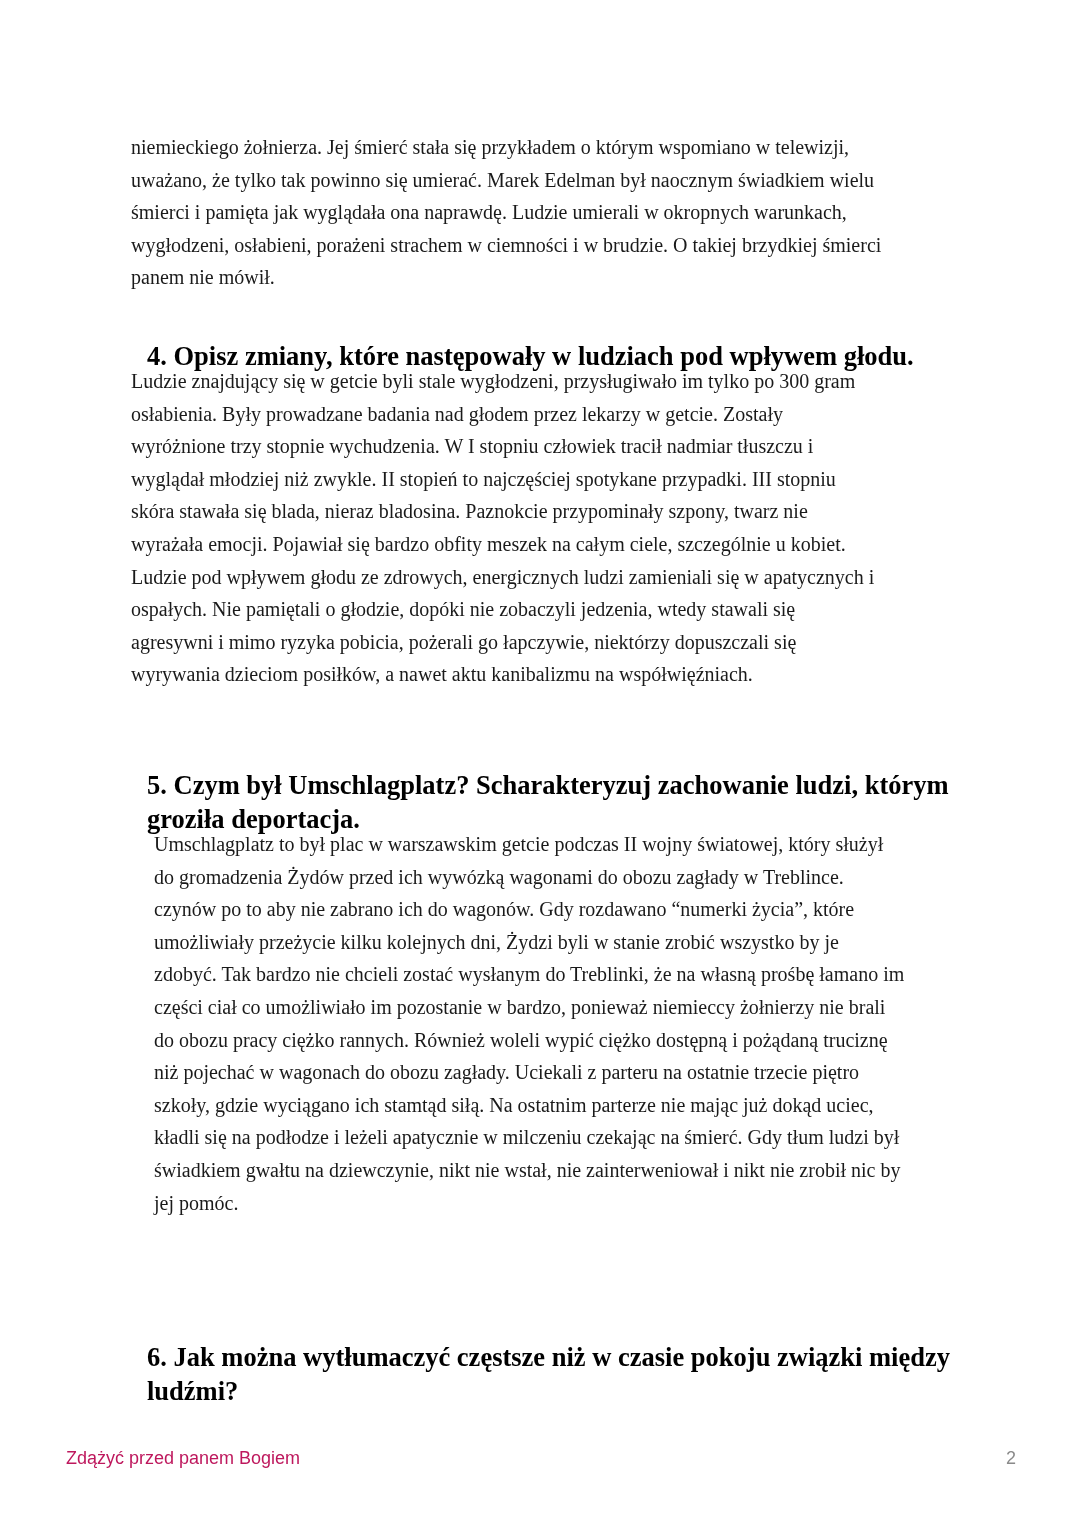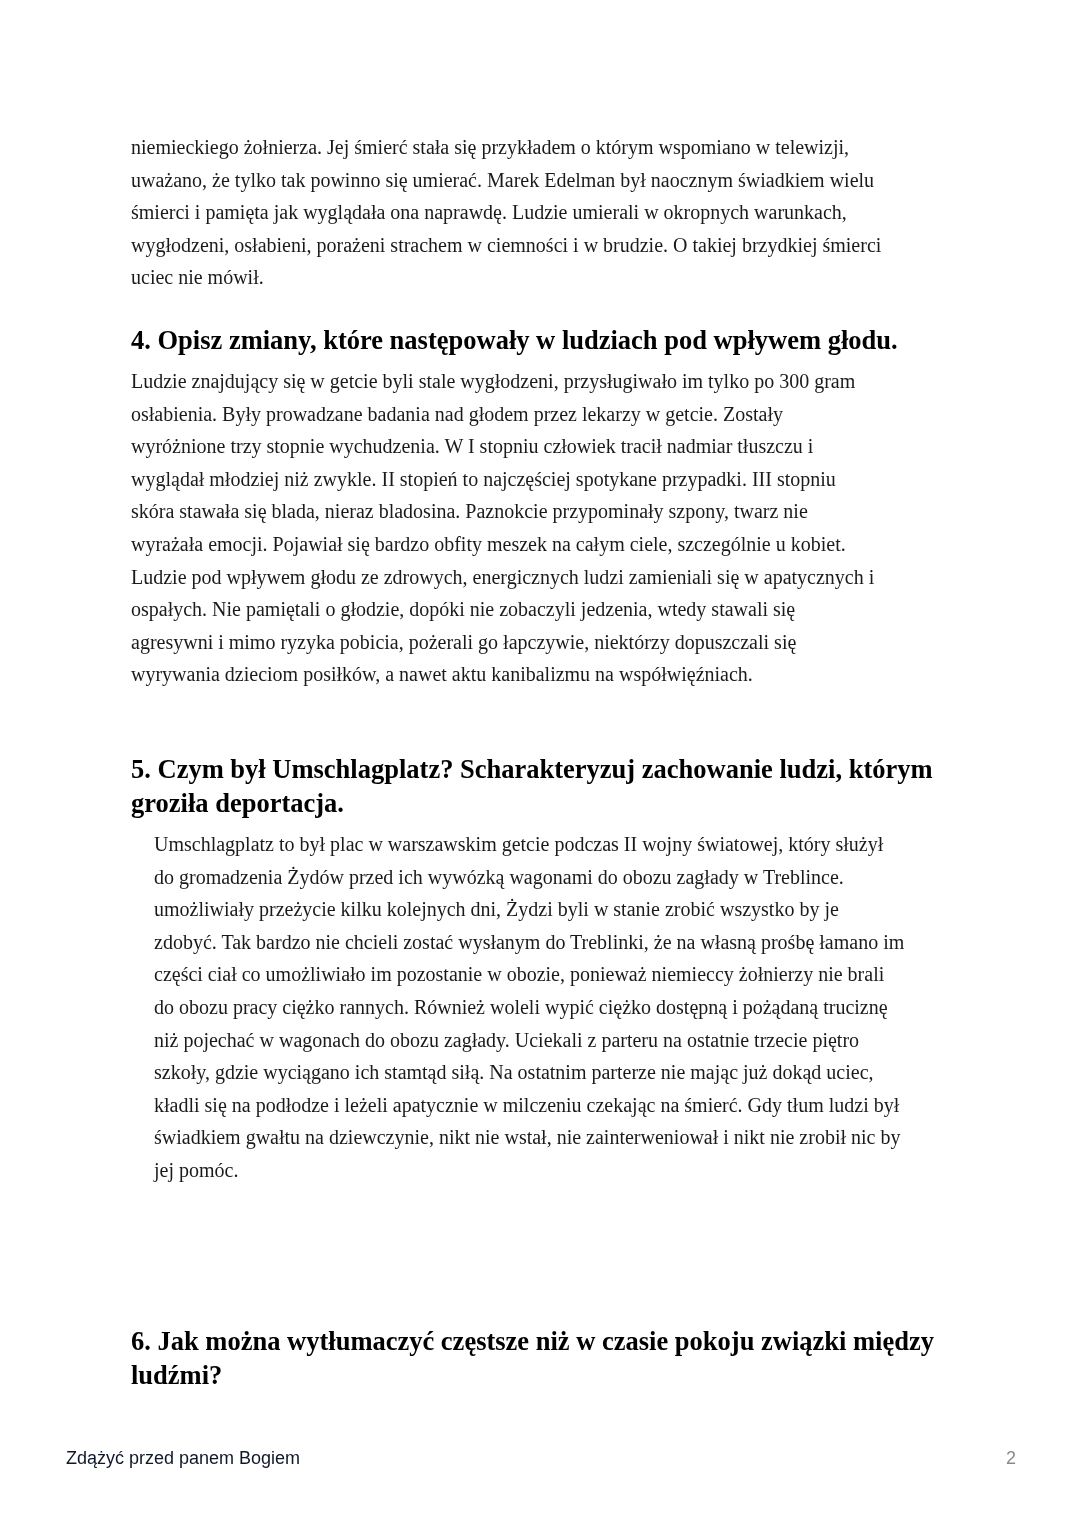--- a/index.html
+++ b/index.html
@@ -1,43 +1,43 @@
 <!DOCTYPE html>
 <html><head>
   <meta charset="utf-8">
   <style>
     html, body { margin: 0; padding: 0; background: #ffffff; }
     body { width: 1080px; height: 1528px; position: relative; overflow: hidden; }
     .page { position: absolute; left: 0; top: 0; width: 1080px; height: 1112px; background: #fff; border-radius: 17px; }
     .content { position: absolute; left: 131px; top: 131px; width: 830px; }
     .para { font-family: "Liberation Serif", serif; font-size: 20px; line-height: 32.6px; color: #1a1a1a; margin: 0; }
     .para .ln { display: block; white-space: nowrap; }
-    .heading { font-family: "Liberation Serif", serif; font-weight: bold; font-size: 26.5px; line-height: 34px; color: #000; margin: 0; }
+    .heading { font-family: "Liberation Serif", serif; font-weight: bold; font-size: 26.5px; line-height: 34px; color: #000; margin: 16px; }
     .heading .ln { display: block; white-space: nowrap; }
     #sec0 { position: absolute; top: 0; }
     #h4 { position: absolute; top: 192px; }
     #p4 { position: absolute; top: 234px; }
     #h5 { position: absolute; top: 621px; }
     #p5 { position: absolute; top: 697px; margin-left: 23px; }
     #h6 { position: absolute; top: 1193px; }
-    .footer-title { position: absolute; left: 66px; top: 1448px; font-family: "Liberation Sans", sans-serif; font-size: 18px; color: #0f172a; }
+    .footer-title { position: absolute; left: 66px; top: 1448px; font-family: "Liberation Sans", sans-serif; font-size: 18px; color: #be185d; }
     .footer-page { position: absolute; right: 64px; top: 1448px; font-family: "Liberation Sans", sans-serif; font-size: 18px; color: #8a8a8a; }
   </style>
 </head>
 <body>
 
 <div class="page">
   <div class="content">
 
     <p class="para" id="sec0">
       <span class="ln">niemieckiego żołnierza. Jej śmierć stała się przykładem o którym wspomiano w telewizji,</span>
       <span class="ln">uważano, że tylko tak powinno się umierać. Marek Edelman był naocznym świadkiem wielu</span>
       <span class="ln">śmierci i pamięta jak wyglądała ona naprawdę. Ludzie umierali w okropnych warunkach,</span>
       <span class="ln">wygłodzeni, osłabieni, porażeni strachem w ciemności i w brudzie. O takiej brzydkiej śmierci</span>
-      <span class="ln">uciec nie mówił.</span>
+      <span class="ln">panem nie mówił.</span>
     </p>
 
     <h2 class="heading" id="h4">
       <span class="ln">4. Opisz zmiany, które następowały w ludziach pod wpływem głodu.</span>
     </h2>
     <p class="para" id="p4">
       <span class="ln">Ludzie znajdujący się w getcie byli stale wygłodzeni, przysługiwało im tylko po 300 gram</span>
       <span class="ln">osłabienia. Były prowadzane badania nad głodem przez lekarzy w getcie. Zostały</span>
       <span class="ln">wyróżnione trzy stopnie wychudzenia. W I stopniu człowiek tracił nadmiar tłuszczu i</span>
       <span class="ln">wyglądał młodziej niż zwykle. II stopień to najczęściej spotykane przypadki. III stopniu</span>
@@ -49,23 +49,24 @@
       <span class="ln">wyrywania dzieciom posiłków, a nawet aktu kanibalizmu na współwięźniach.</span>
     </p>
 
     <h2 class="heading" id="h5">
       <span class="ln">5. Czym był Umschlagplatz? Scharakteryzuj zachowanie ludzi, którym</span>
       <span class="ln">groziła deportacja.</span>
     </h2>
     <p class="para" id="p5">
       <span class="ln">Umschlagplatz to był plac w warszawskim getcie podczas II wojny światowej, który służył</span>
       <span class="ln">do gromadzenia Żydów przed ich wywózką wagonami do obozu zagłady w Treblince.</span>
+      <span class="ln">czynów po to aby nie zabrano ich do wagonów. Gdy rozdawano “numerki życia”, które</span>
       <span class="ln">umożliwiały przeżycie kilku kolejnych dni, Żydzi byli w stanie zrobić wszystko by je</span>
       <span class="ln">zdobyć. Tak bardzo nie chcieli zostać wysłanym do Treblinki, że na własną prośbę łamano im</span>
-      <span class="ln">części ciał co umożliwiało im pozostanie w obozie, ponieważ niemieccy żołnierzy nie brali</span>
+      <span class="ln">części ciał co umożliwiało im pozostanie w bardzo, ponieważ niemieccy żołnierzy nie brali</span>
       <span class="ln">do obozu pracy ciężko rannych. Również woleli wypić ciężko dostępną i pożądaną truciznę</span>
       <span class="ln">niż pojechać w wagonach do obozu zagłady. Uciekali z parteru na ostatnie trzecie piętro</span>
       <span class="ln">szkoły, gdzie wyciągano ich stamtąd siłą. Na ostatnim parterze nie mając już dokąd uciec,</span>
       <span class="ln">kładli się na podłodze i leżeli apatycznie w milczeniu czekając na śmierć. Gdy tłum ludzi był</span>
       <span class="ln">świadkiem gwałtu na dziewczynie, nikt nie wstał, nie zainterweniował i nikt nie zrobił nic by</span>
       <span class="ln">jej pomóc.</span>
     </p>
 
     <h2 class="heading" id="h6">
       <span class="ln">6. Jak można wytłumaczyć częstsze niż w czasie pokoju związki między</span>

